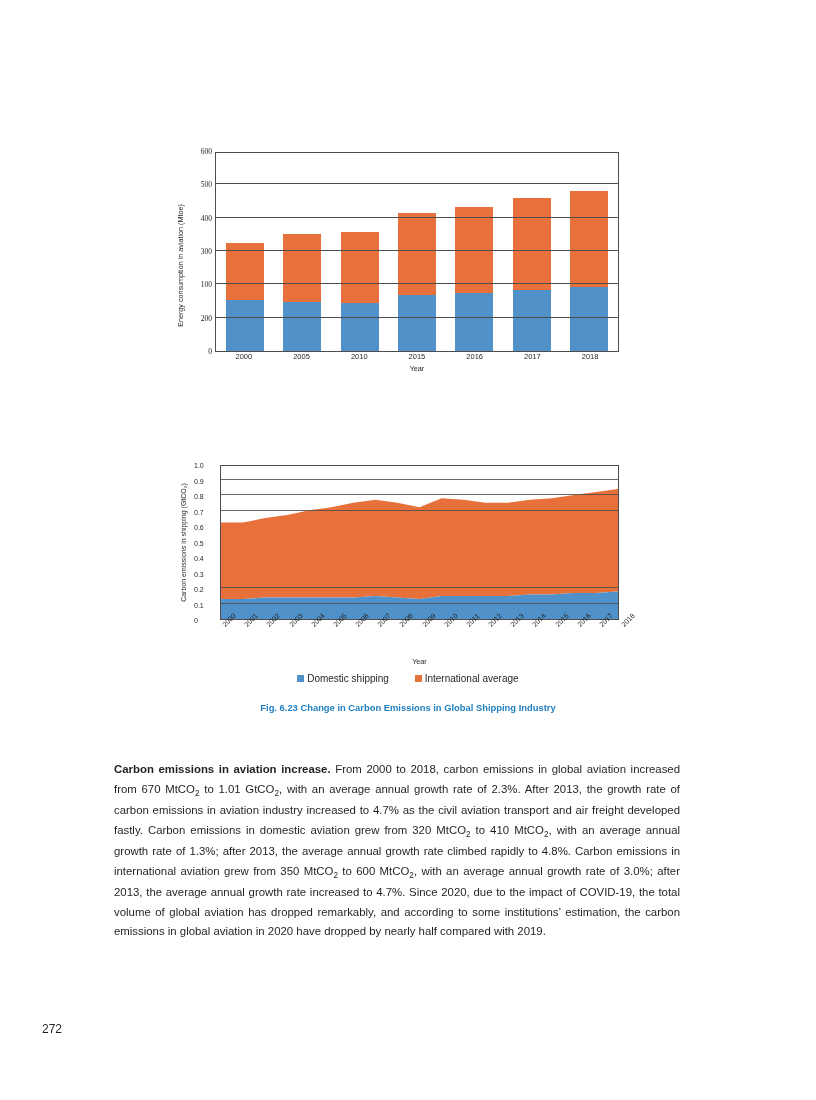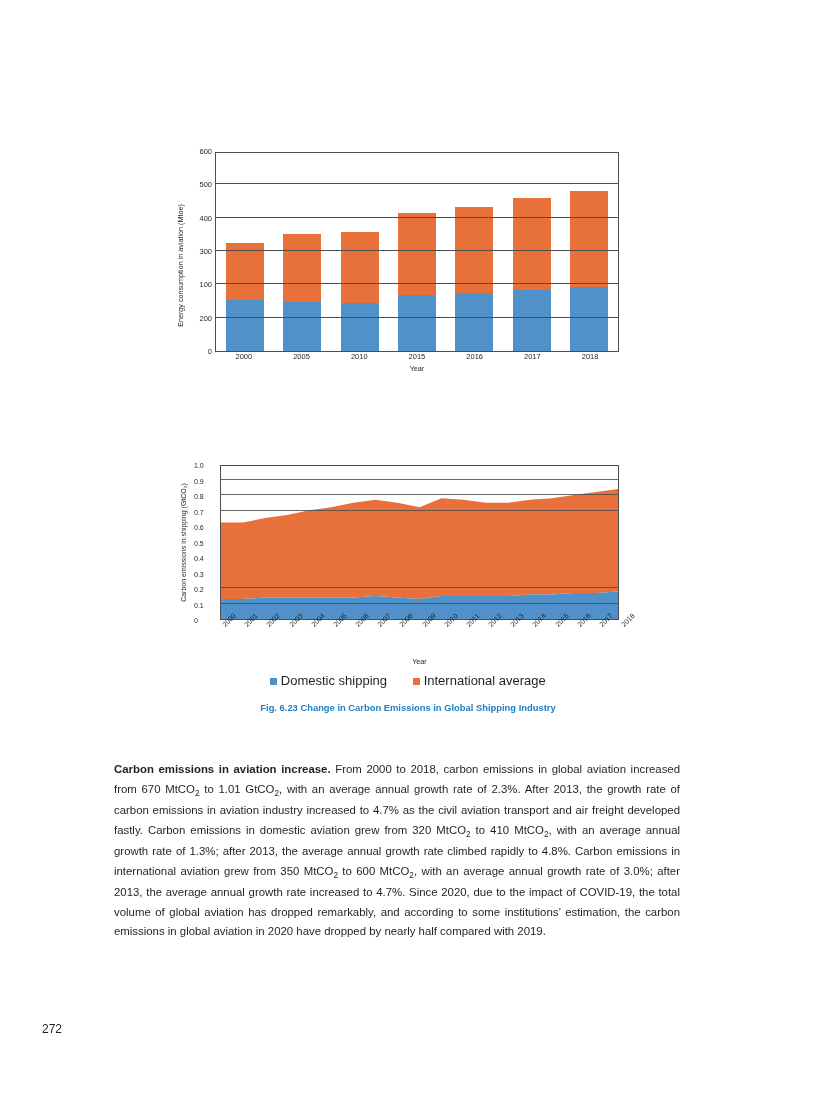--- a/index.html
+++ b/index.html
@@ -54,20 +54,21 @@
     color: #231f20;
   }
   .ytick {
     position: absolute;
     right: 100%;
     transform: translateY(-50%);
     padding-right: 4px;
     font-size: 7.5px;
     color: #231f20;
     white-space: nowrap;
+    font-family: Liberation Serif, serif;
   }
   .gridline {
     position: absolute;
     left: 0;
     right: 0;
     height: 1px;
     background: #4d4d4d;
   }
   .bars {
     position: absolute;
@@ -204,21 +205,21 @@
     font-size: 7.2px;
   }
   .legend2 {
     position: absolute;
     left: 0;
     right: 0;
     top: 673px;
     display: flex;
     justify-content: center;
     gap: 26px;
-    font-size: 13px;
+    font-size: 10px;
   }
 
   
   .body-text {
     position: absolute;
     left: 114px;
     top: 760px;
     width: 566px;
     font-size: 11.4px;
     line-height: 1.72;

